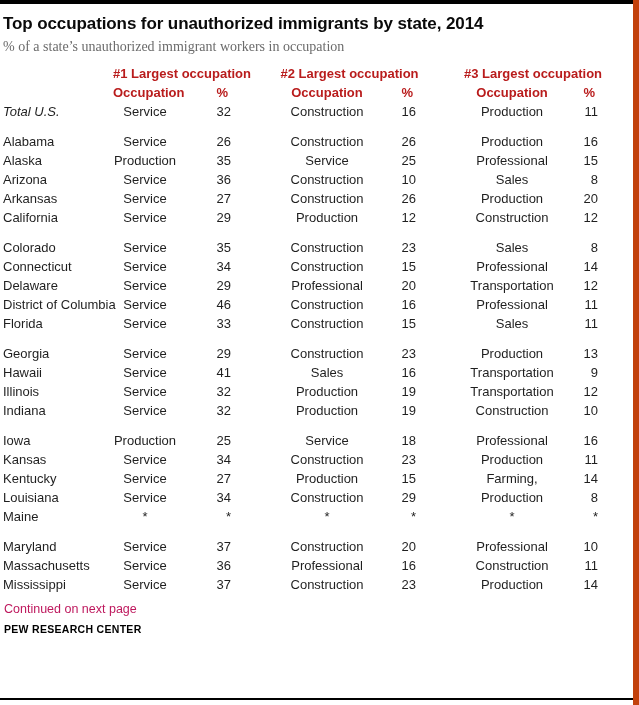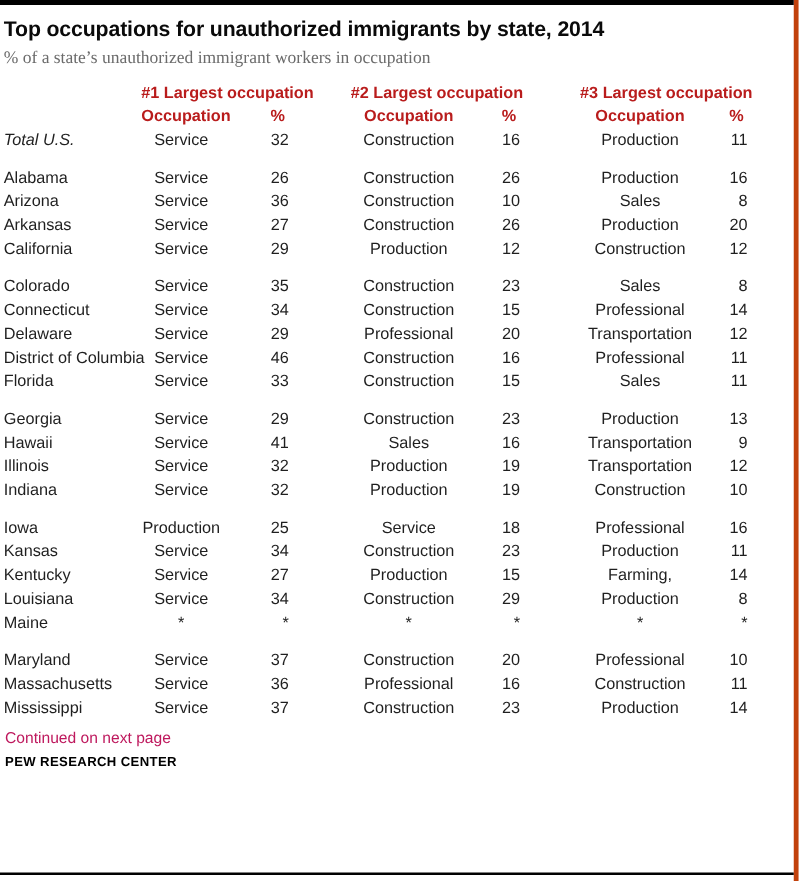--- a/index.html
+++ b/index.html
@@ -4,21 +4,21 @@
 <style>
   * { margin: 0; padding: 0; box-sizing: border-box; }
   html, body { background: #ffffff; }
   body {
     width: 639px; height: 705px;
     font-family: "Liberation Sans", sans-serif;
     position: relative; overflow: hidden;
   }
   .page {
     position: absolute; inset: 0;
-    border-right: 4px solid #c2410c;
+    border-right: 6px solid #c2410c;
     background: #fff;
   }
   .top-bar {
     height: 4px; background: #000000; width: 100%;
   }
   .content { padding-left: 3px; }
   .title {
     margin-top: 10px;
     font-size: 17px; font-weight: bold; color: #0a0a0a;
     letter-spacing: -0.1px;
@@ -125,20 +125,31 @@
     <td class="occ">Service</td>
     <td class="pct">26</td>
     <td></td>
     <td class="occ">Construction</td>
     <td class="pct">26</td>
     <td></td>
     <td class="occ">Production</td>
     <td class="pct">16</td>
   </tr>
           <tr>
+    <td class="state">Alaska</td>
+    <td class="occ">Production</td>
+    <td class="pct">35</td>
+    <td></td>
+    <td class="occ">Service</td>
+    <td class="pct">25</td>
+    <td></td>
+    <td class="occ">Professional</td>
+    <td class="pct">15</td>
+  </tr>
+          <tr>
     <td class="state">Arizona</td>
     <td class="occ">Service</td>
     <td class="pct">36</td>
     <td></td>
     <td class="occ">Construction</td>
     <td class="pct">10</td>
     <td></td>
     <td class="occ">Sales</td>
     <td class="pct">8</td>
   </tr>

